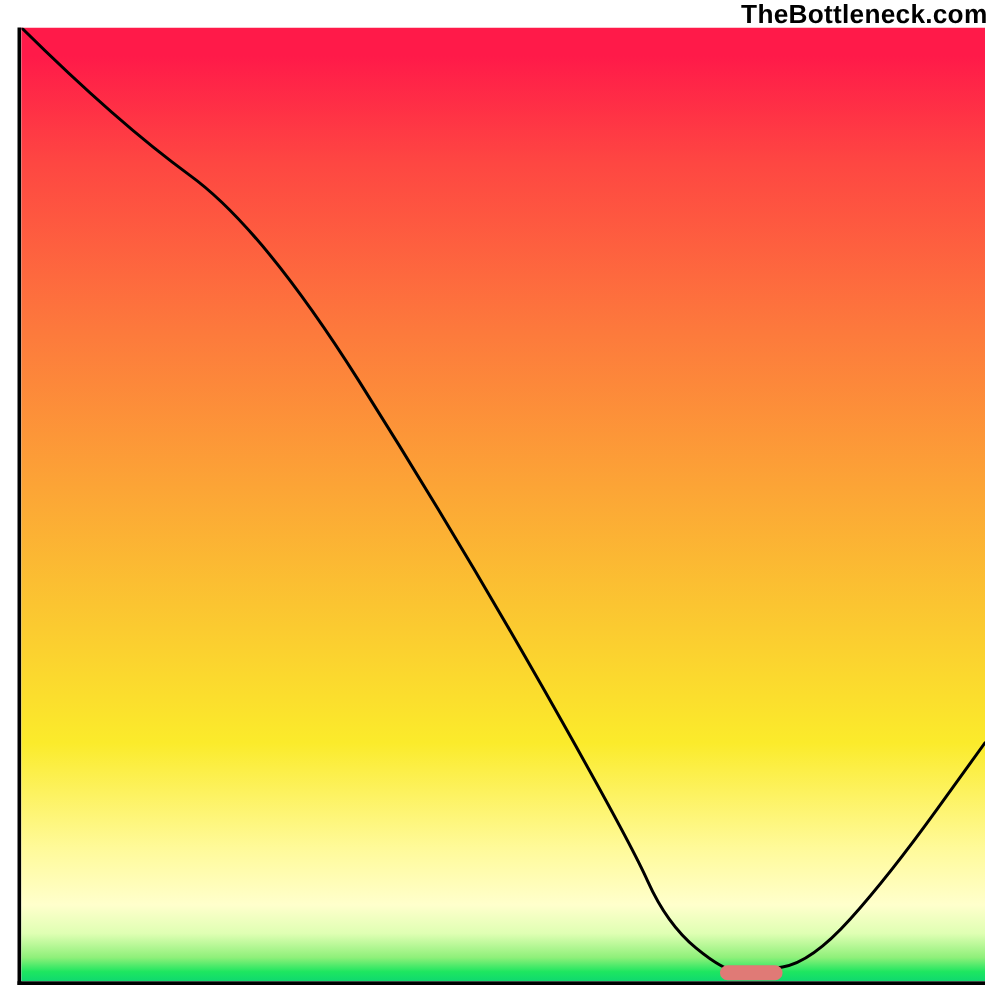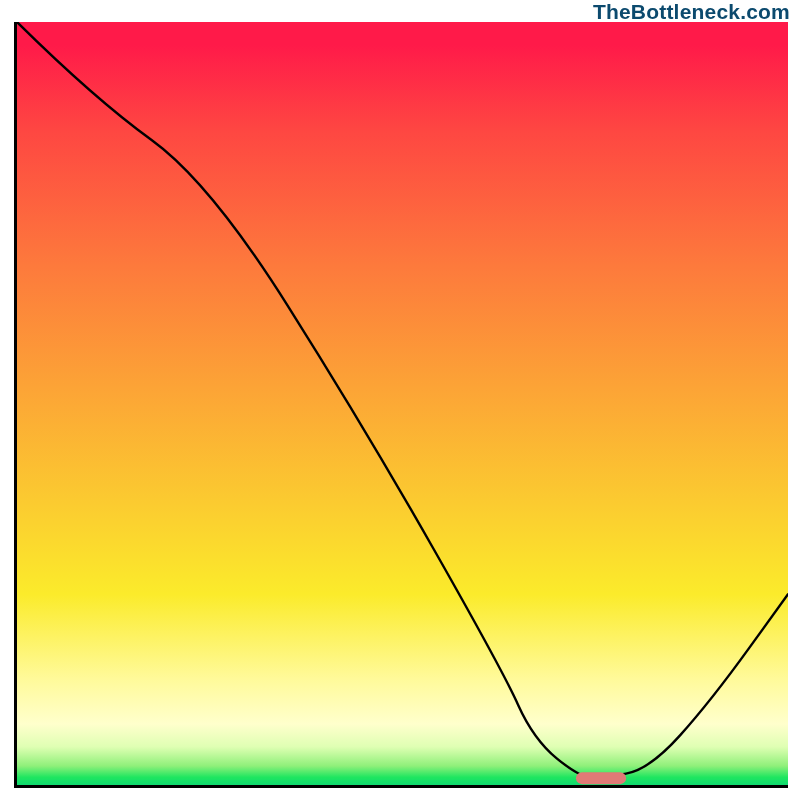--- a/index.html
+++ b/index.html
@@ -43,21 +43,21 @@
     position: absolute;
     inset: 0;
   }
   .watermark {
     position: absolute;
     top: 0px;
     right: 10px;
     font-family: Arial, Helvetica, sans-serif;
     font-size: 21px;
     font-weight: 600;
-    color: #0c4a6e;
+    color: #000000;
     letter-spacing: 0.2px;
   }
 </style>
 </head>
 <body>
 
 <div class="stage">
   <div class="watermark">TheBottleneck.com</div>
   <div class="plot">
     <div class="plot-grad"></div>

